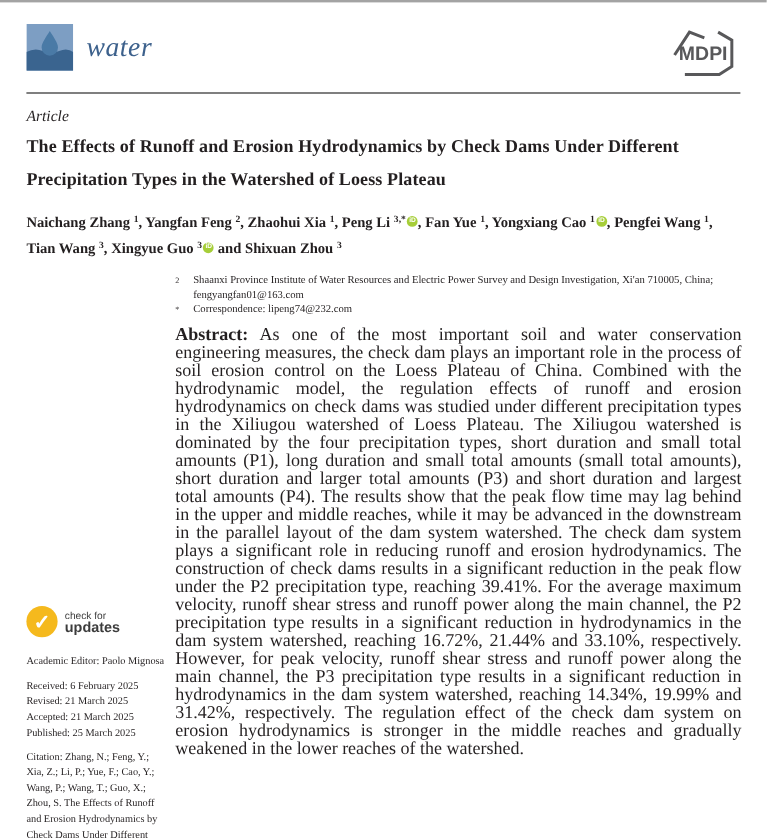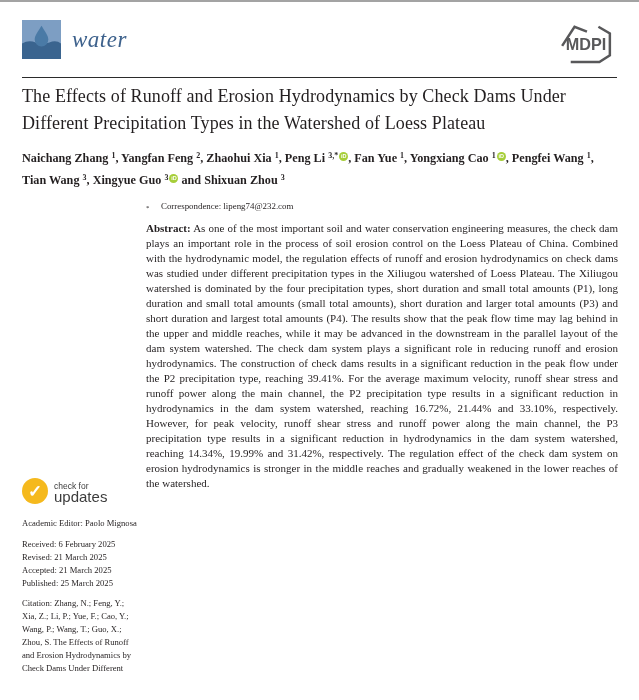--- a/index.html
+++ b/index.html
@@ -12,48 +12,48 @@
   
   .header { display:flex; justify-content:space-between; align-items:flex-start; padding:18px 22px 0 22px; }
   .logo-group { display:flex; align-items:center; gap:11px; }
   .water-logo { width:39px; height:39px; display:block; }
   .journal-name { font-style:italic; font-size:23px; color:#3d618c; letter-spacing:0.5px; }
   .mdpi-logo { width:62px; height:42px; display:block; margin-top:2px; }
   .mdpi-text { font-family:"Liberation Sans",sans-serif; font-weight:bold; font-size:17px; fill:#58585a; }
   .rule { border:none; border-top:1.8px solid #2b2b2b; margin:13px 22px 0 22px; }
   
   .article-type { margin:11px 22px 0 22px; font-style:italic; font-size:13px; }
-  .title { margin:5px 24px 0 22px; font-size:18px; line-height:27px; font-weight:normal; letter-spacing:0.1px; }
+  .title { margin:5px 24px 0 22px; font-size:15px; line-height:27px; font-weight:bold; letter-spacing:0.1px; }
   .authors { margin:9px 26px 0 22px; font-size:12.2px; font-weight:bold; line-height:19px; }
   .authors sup { font-size:8px; vertical-align:4px; font-weight:bold; }
   .orcid {
     display:inline-flex; width:9px; height:9px; border-radius:50%; background:#a6ce39;
     color:#fff; font-size:5.5px; font-weight:bold; align-items:center; justify-content:center;
     vertical-align:4px; font-family:"Liberation Sans",sans-serif; margin-left:1px;
   }
   
   .content-row { display:flex; align-items:flex-start; margin-top:11px; }
   .sidebar { width:146px; flex:0 0 146px; padding:277px 8px 0 22px; font-size:8.6px; line-height:13px; color:#231f20; }
   .main-col { flex:1; padding-right:21px; }
   
   .check-badge { display:flex; align-items:center; gap:6px; margin-bottom:13px; font-family:"Liberation Sans",sans-serif; cursor:pointer; }
   .badge-circle { width:26px; height:26px; border-radius:50%; background:#f5b91d; color:#fff; display:flex; align-items:center; justify-content:center; font-size:17px; font-weight:bold; }
   .badge-line1 { font-size:8.5px; color:#3c3c3c; line-height:10px; }
-  .badge-line2 { font-size:15px; font-weight:normal; color:#3c3c3c; line-height:11px; }
+  .badge-line2 { font-size:12px; font-weight:bold; color:#3c3c3c; line-height:11px; }
   .side-editor { margin-bottom:8px; }
   .side-dates p { margin:0; }
   .side-citation { margin-top:7px; }
   .side-citation .cit-label { font-weight:normal; }
   
   .affiliations { font-size:8.9px; line-height:11.9px; }
   .aff-row { display:flex; }
   .aff-num { flex:0 0 15px; font-size:6.8px; padding-top:1px; }
   .aff-text { flex:1; }
   
-  .abstract { margin-top:7px; font-size:11px; line-height:15px; text-align:justify; }
+  .abstract { margin-top:7px; font-size:15px; line-height:15px; text-align:justify; }
   .abstract .abs-label, .keywords .kw-label { font-weight:bold; }
   .keywords { margin-top:13px; font-size:10.8px; line-height:15px; }
 </style>
 </head>
 <body>
 
 <div class="page">
 
   <div class="header">
     <div class="logo-group">
@@ -66,20 +66,21 @@
     </div>
     <svg class="mdpi-logo" viewBox="0 0 64 44">
       <path d="M7 25 L20 5 L33 10" fill="none" stroke="#58585a" stroke-width="2.6"></path>
       <path d="M45 5 L57 12 L57 35 L46 42 L16 42" fill="none" stroke="#58585a" stroke-width="2.6"></path>
       <text class="mdpi-text" x="32" y="29" text-anchor="middle">MDPI</text>
     </svg>
   </div>
 
   <hr class="rule">
 
+  <div class="article-type">Article</div>
 
   <h1 class="title">The Effects of Runoff and Erosion Hydrodynamics by Check Dams Under Different Precipitation Types in the Watershed of Loess Plateau</h1>
 
   <div class="authors">
     <span><span>Naichang Zhang</span> <sup>1</sup><span>, </span></span><span><span>Yangfan Feng</span> <sup>2</sup><span>, </span></span><span><span>Zhaohui Xia</span> <sup>1</sup><span>, </span></span><span><span>Peng Li</span> <sup>3,*</sup><span class="orcid">iD</span><span>, </span></span><span><span>Fan Yue</span> <sup>1</sup><span>, </span></span><span><span>Yongxiang Cao</span> <sup>1</sup><span class="orcid">iD</span><span>, </span></span><span><span>Pengfei Wang</span> <sup>1</sup><span>, </span></span><span><span>Tian Wang</span> <sup>3</sup><span>, </span></span><span><span>Xingyue Guo</span> <sup>3</sup><span class="orcid">iD</span><span> and </span></span><span><span>Shixuan Zhou</span> <sup>3</sup></span>
   </div>
 
   <div class="content-row">
 
     <div class="sidebar">
@@ -96,20 +97,24 @@
         <p>Revised: 21 March 2025</p>
         <p>Accepted: 21 March 2025</p>
         <p>Published: 25 March 2025</p>
       </div>
       <p class="side-citation"><span class="cit-label">Citation:</span><span> Zhang, N.; Feng, Y.; Xia, Z.; Li, P.; Yue, F.; Cao, Y.; Wang, P.; Wang, T.; Guo, X.; Zhou, S. The Effects of Runoff and Erosion Hydrodynamics by Check Dams Under Different</span></p>
     </div>
 
     <div class="main-col">
       <div class="affiliations">
         <div class="aff-row">
+          <div class="aff-num">2</div>
+          <div class="aff-text">Shaanxi Province Institute of Water Resources and Electric Power Survey and Design Investigation, Xi'an 710005, China; fengyangfan01@163.com</div>
+        </div>
+        <div class="aff-row">
           <div class="aff-num">*</div>
           <div class="aff-text">Correspondence: lipeng74@232.com</div>
         </div>
       </div>
 
       <p class="abstract"><span class="abs-label">Abstract:</span> <span>As one of the most important soil and water conservation engineering measures, the check dam plays an important role in the process of soil erosion control on the Loess Plateau of China. Combined with the hydrodynamic model, the regulation effects of runoff and erosion hydrodynamics on check dams was studied under different precipitation types in the Xiliugou watershed of Loess Plateau. The Xiliugou watershed is dominated by the four precipitation types, short duration and small total amounts (P1), long duration and small total amounts (small total amounts), short duration and larger total amounts (P3) and short duration and largest total amounts (P4). The results show that the peak flow time may lag behind in the upper and middle reaches, while it may be advanced in the downstream in the parallel layout of the dam system watershed. The check dam system plays a significant role in reducing runoff and erosion hydrodynamics. The construction of check dams results in a significant reduction in the peak flow under the P2 precipitation type, reaching 39.41%. For the average maximum velocity, runoff shear stress and runoff power along the main channel, the P2 precipitation type results in a significant reduction in hydrodynamics in the dam system watershed, reaching 16.72%, 21.44% and 33.10%, respectively. However, for peak velocity, runoff shear stress and runoff power along the main channel, the P3 precipitation type results in a significant reduction in hydrodynamics in the dam system watershed, reaching 14.34%, 19.99% and 31.42%, respectively. The regulation effect of the check dam system on erosion hydrodynamics is stronger in the middle reaches and gradually weakened in the lower reaches of the watershed.</span></p>
 
     </div>
   </div>
 

